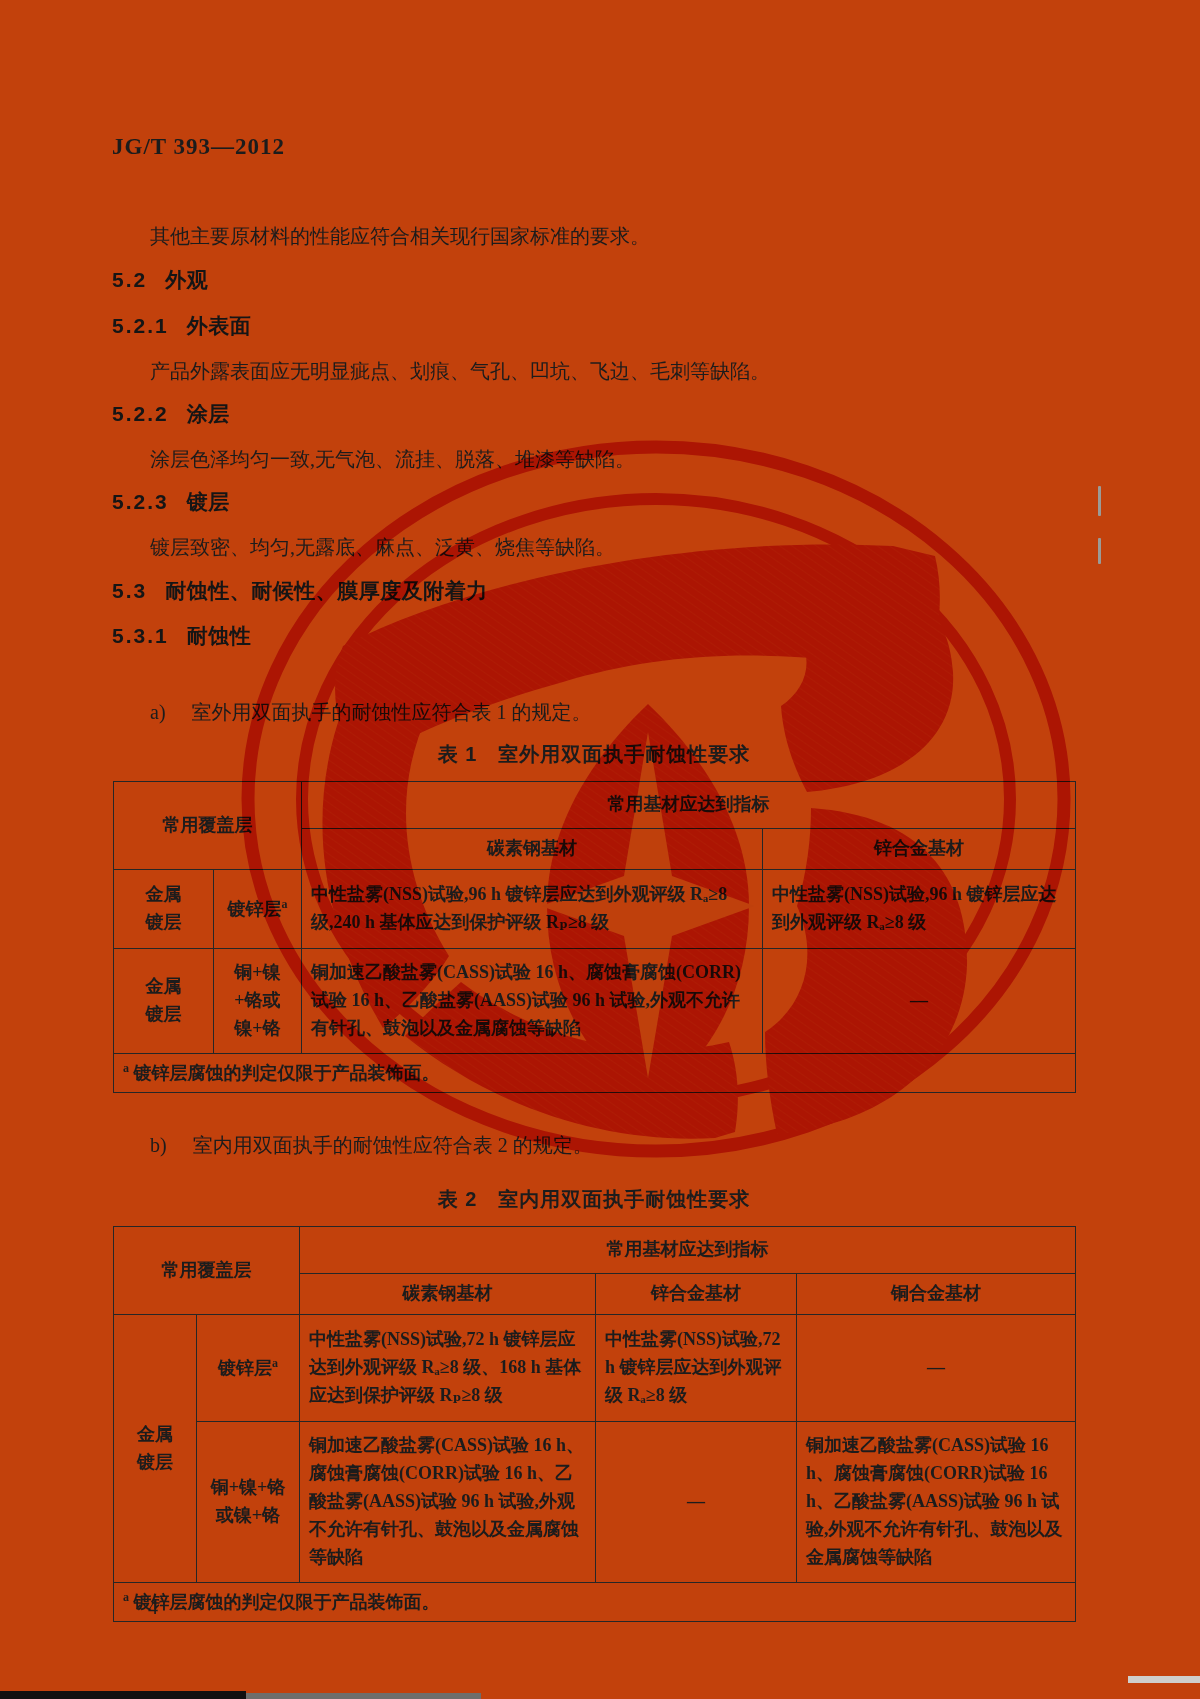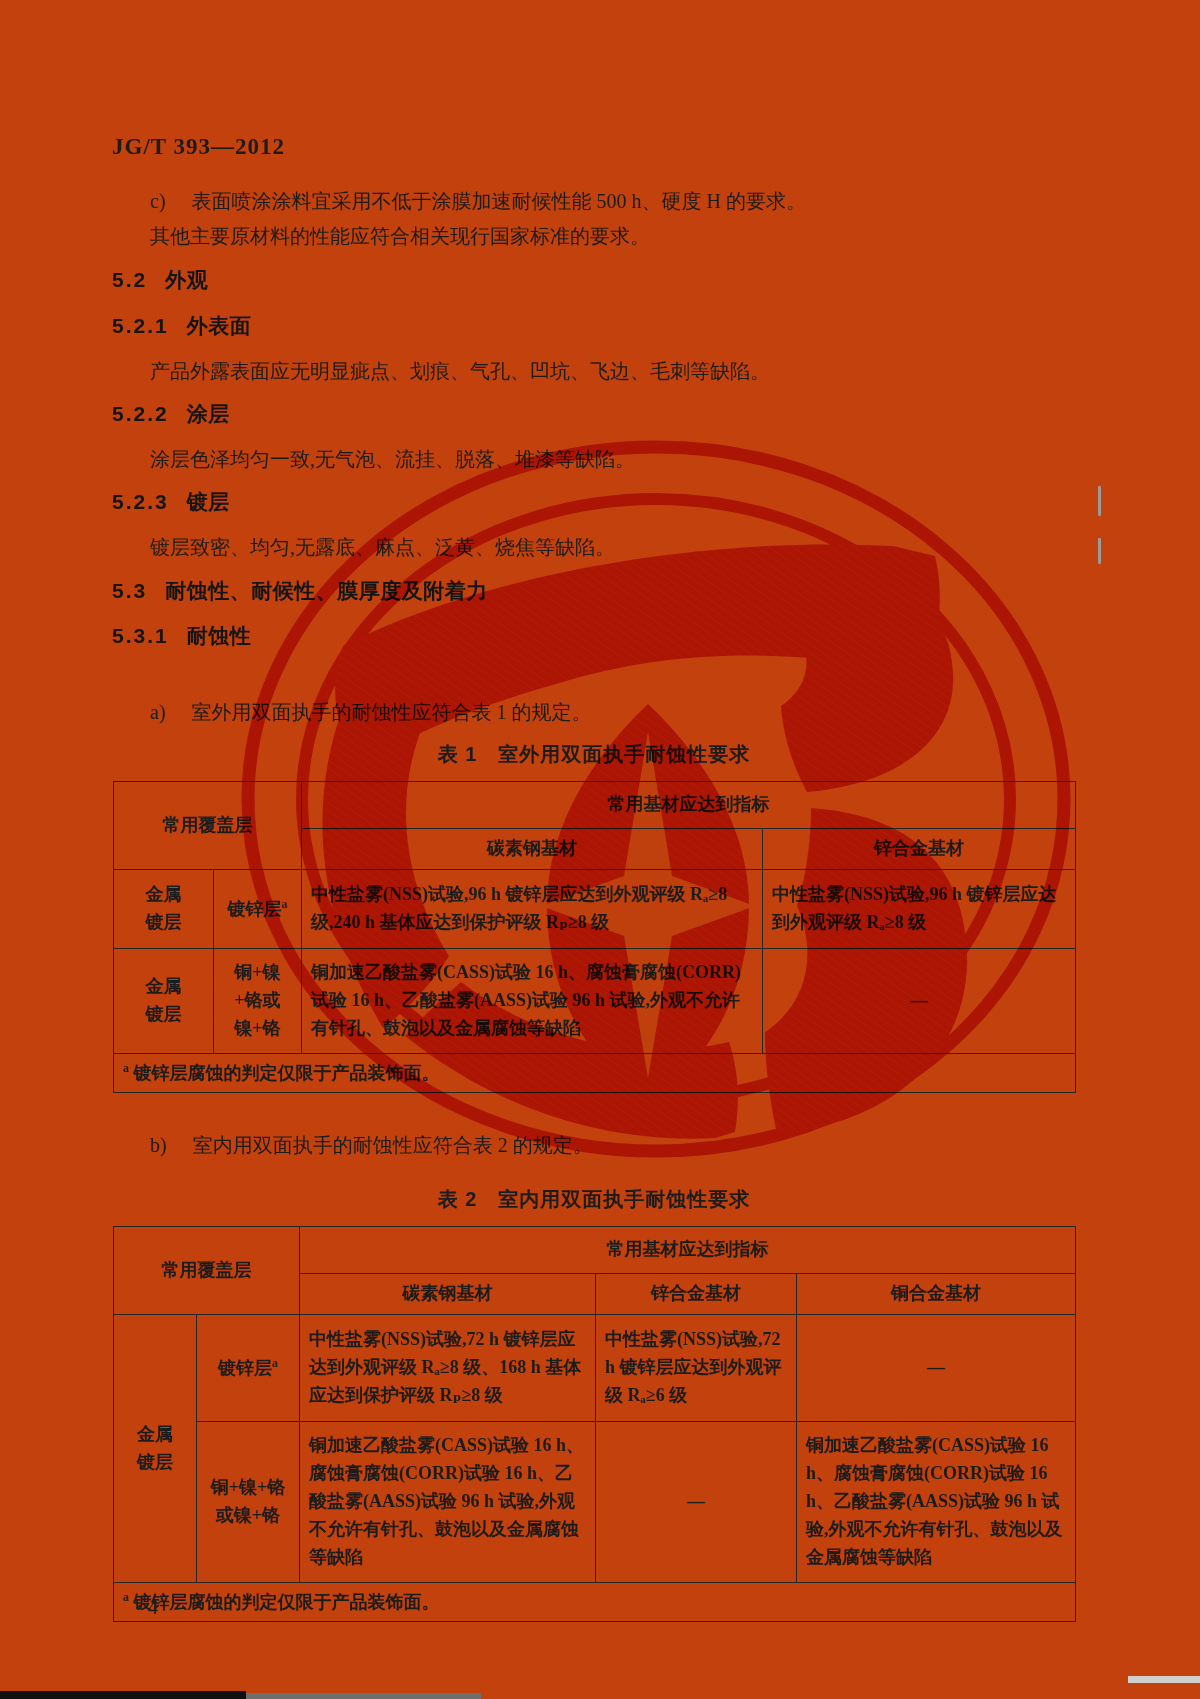--- a/index.html
+++ b/index.html
@@ -60,23 +60,20 @@
   .bar-gray{left:246px;top:1693px;width:235px;height:6px;background:#6e6e6c;}
   .bar-faint{left:1128px;top:1676px;width:72px;height:7px;background:#cfcfcc;}
 </style>
 </head>
 <body>
 
 <div class="page">
 
   <div class="abs doc-header">JG/T 393—2012</div>
 
-  <div class="abs para" style="left:150px;top:186px;width:760px;">
-    <span class="lbl">c)</span><span>表面喷涂涂料宜采用不低于涂膜加速耐候性能 500 h、硬度 H 的要求。</span>
-  </div>
   <div class="abs para" style="left:150px;top:221px;width:760px;">其他主要原材料的性能应符合相关现行国家标准的要求。</div>
 
   <div class="abs heading" style="left:112px;top:266px;">
     <span class="num">5.2</span><span>外观</span>
   </div>
 
   <div class="abs heading" style="left:112px;top:312px;">
     <span class="num">5.2.1</span><span>外表面</span>
   </div>
   <div class="abs para" style="left:150px;top:356px;width:800px;">产品外露表面应无明显疵点、划痕、气孔、凹坑、飞边、毛刺等缺陷。</div>
@@ -162,21 +159,21 @@
     </tr>
     <tr>
       <th style="height:34px;">碳素钢基材</th>
       <th>锌合金基材</th>
       <th>铜合金基材</th>
     </tr>
     <tr>
       <td class="ctr" rowspan="2"><span class="wrapnarrow" style="width:40px;">金属镀层</span></td>
       <td class="ctr" style="height:100px;"><span>镀锌层</span><sup>a</sup></td>
       <td class="txt">中性盐雾(NSS)试验,72 h 镀锌层应达到外观评级 Rₐ≥8 级、168 h 基体应达到保护评级 Rₚ≥8 级</td>
-      <td class="txt">中性盐雾(NSS)试验,72 h 镀锌层应达到外观评级 Rₐ≥6 级</td>
+      <td class="txt">中性盐雾(NSS)试验,72 h 镀锌层应达到外观评级 Rₐ≥8 级</td>
       <td class="dash">—</td>
     </tr>
     <tr>
       <td class="ctr" style="height:154px;"><span class="wrapnarrow" style="width:78px;">铜+镍+铬或镍+铬</span></td>
       <td class="txt">铜加速乙酸盐雾(CASS)试验 16 h、腐蚀膏腐蚀(CORR)试验 16 h、乙酸盐雾(AASS)试验 96 h 试验,外观不允许有针孔、鼓泡以及金属腐蚀等缺陷</td>
       <td class="dash">—</td>
       <td class="txt">铜加速乙酸盐雾(CASS)试验 16 h、腐蚀膏腐蚀(CORR)试验 16 h、乙酸盐雾(AASS)试验 96 h 试验,外观不允许有针孔、鼓泡以及金属腐蚀等缺陷</td>
     </tr>
     <tr>
       <td class="footnote" colspan="5" style="height:32px;">

